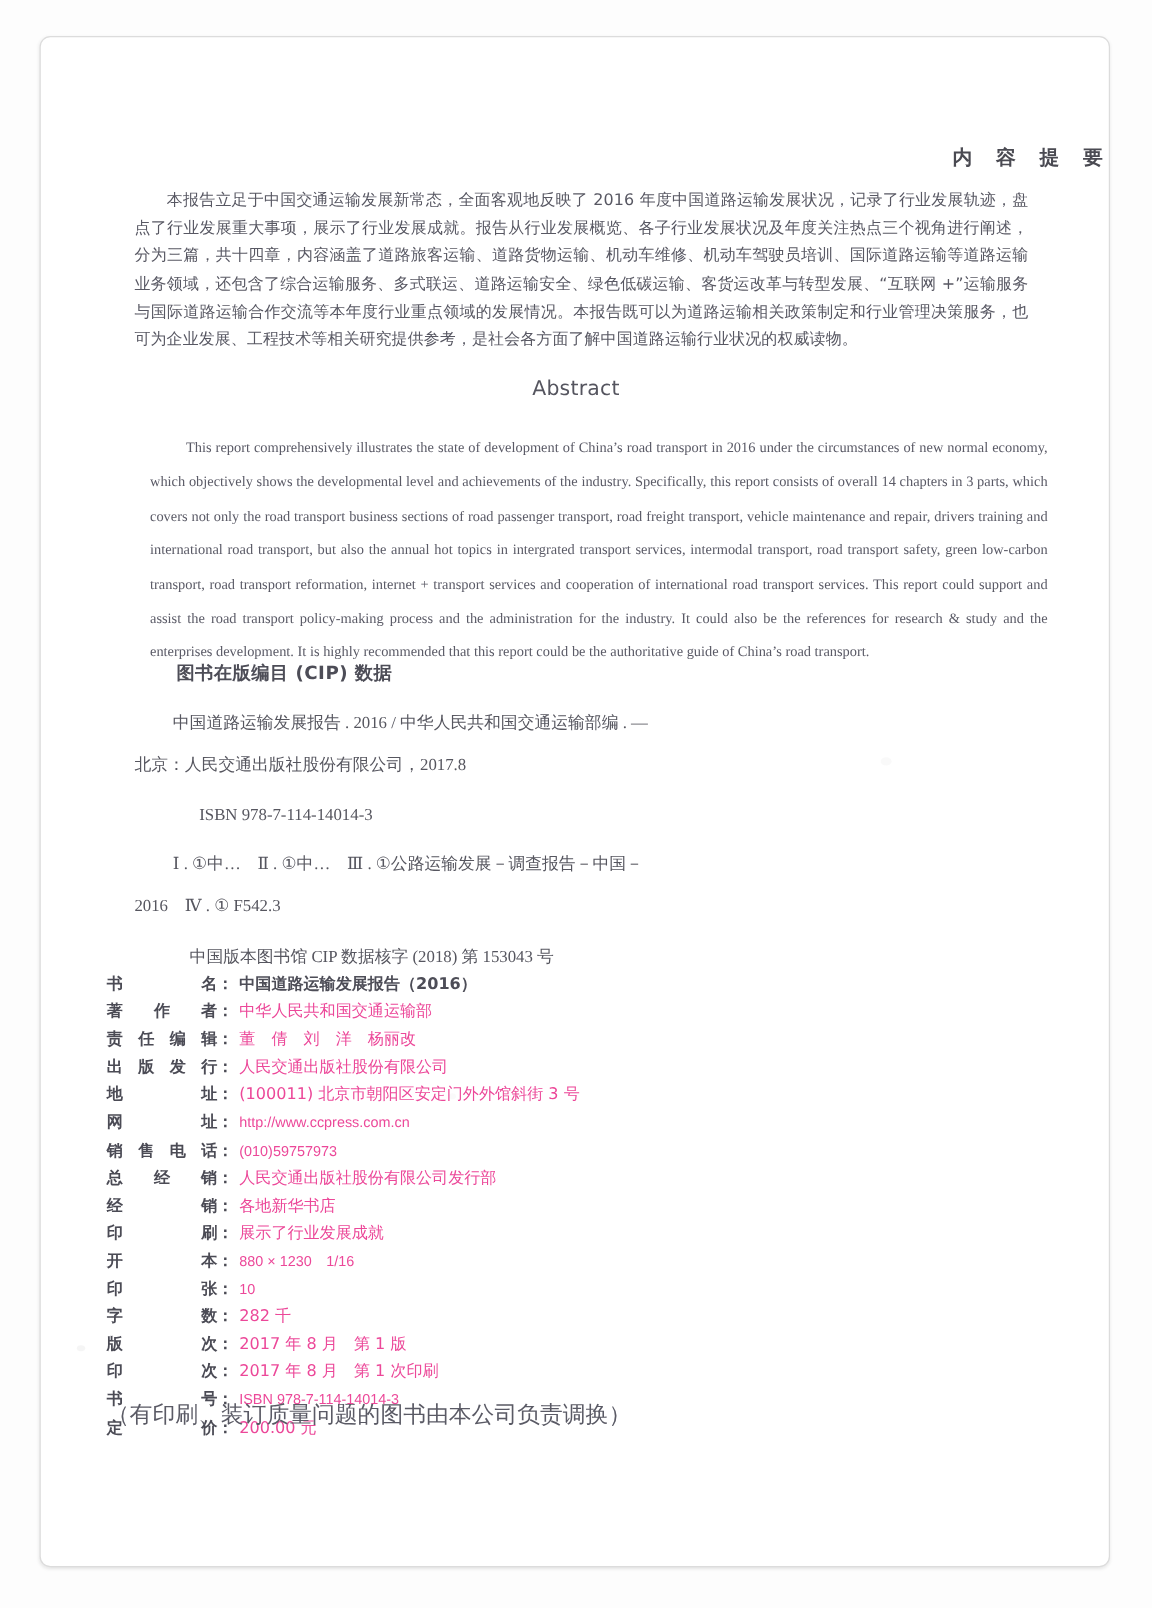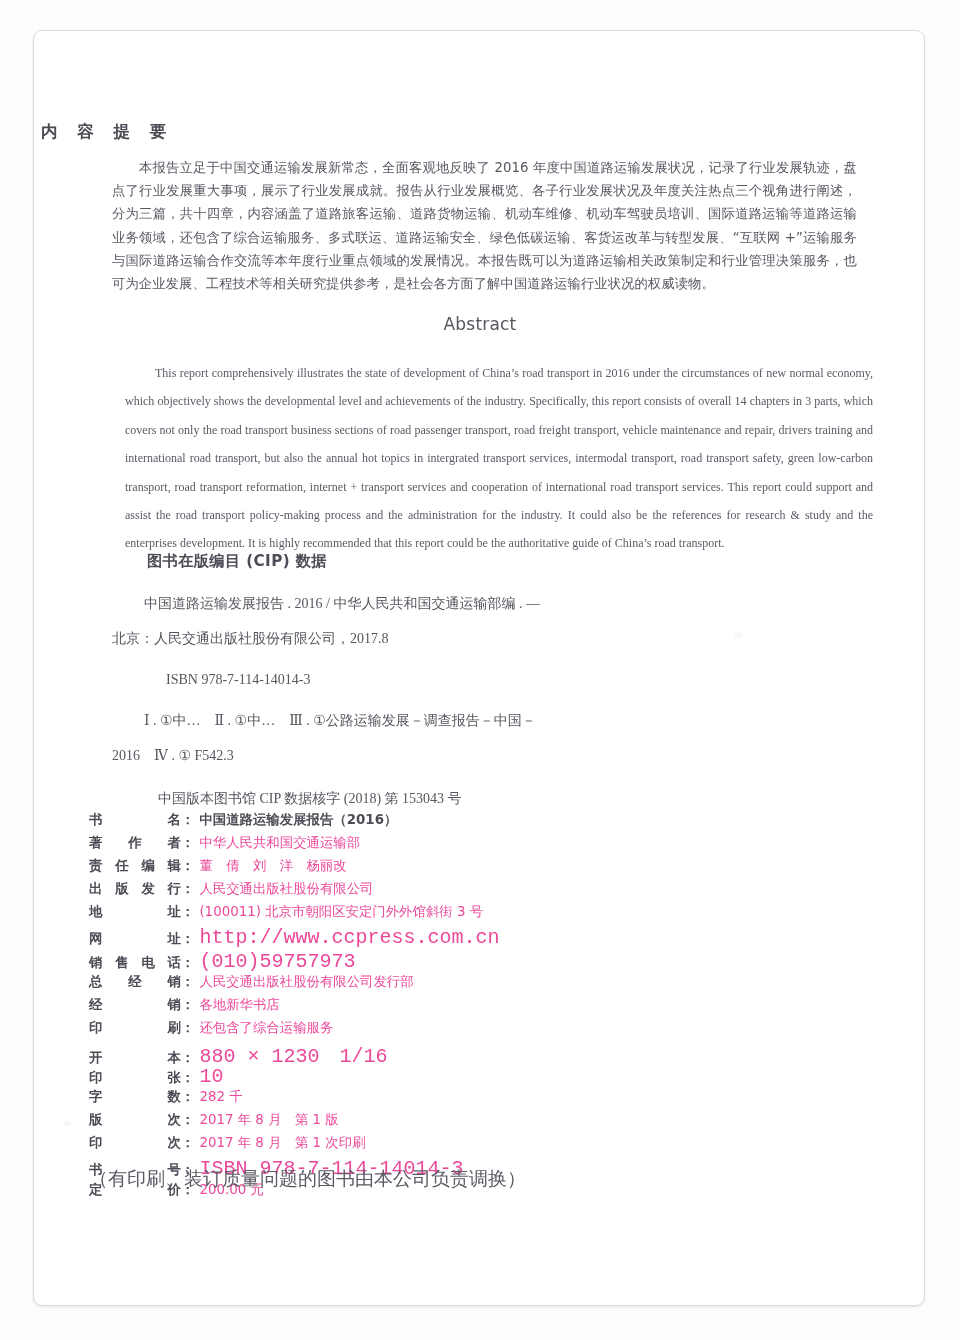--- a/index.html
+++ b/index.html
@@ -46,21 +46,21 @@
     left: 0;
     top: 0;
     width: 892px;
     height: 1276px;
     box-sizing: border-box;
     padding: 0;
   }
 
   
   .cn-title {
-    text-align: left;
+    text-align: right;
     font-family: "DejaVu Sans", "Liberation Sans", sans-serif;
     font-size: 16.5px;
     font-weight: 700;
     color: #4a4a52;
     letter-spacing: 7px;
     text-indent: 7px;
     margin: 0;
     position: absolute;
     left: 0; right: 0;
     top: 90px;
@@ -175,22 +175,22 @@
     font-weight: 700;
     color: #4b4b55;
     padding-right: 5px;
   }
   .colo-value {
     flex: 1 1 auto;
     color: #ec4899;
   }
   .colo-value.strong { font-weight: 700; color: #4d4d57; }
   .colo-value.latin {
-    font-family: Liberation Mono, monospace;
-    font-size: 20px;
+    font-family: Liberation Sans, sans-serif;
+    font-size: 12px;
   }
   .colo-note {
     position: absolute;
     left: 55px;
     top: 1135px;
     font-family: "DejaVu Sans", "Liberation Sans", sans-serif;
     font-size: 19px;
     color: #5a5a65;
     margin: 0;
     white-space: nowrap;
@@ -309,21 +309,21 @@
             </div>
             <div class="colo-colon">：</div>
             <div class="colo-value">各地新华书店</div>
           </div>
           <div class="colo-row">
             <div class="colo-label">
               <span>印</span>
               <span>刷</span>
             </div>
             <div class="colo-colon">：</div>
-            <div class="colo-value">还包含了综合运输服务</div>
+            <div class="colo-value">展示了行业发展成就</div>
           </div>
           <div class="colo-row">
             <div class="colo-label">
               <span>开</span>
               <span>本</span>
             </div>
             <div class="colo-colon">：</div>
             <div class="colo-value latin">880 × 1230　1/16</div>
           </div>
           <div class="colo-row">

